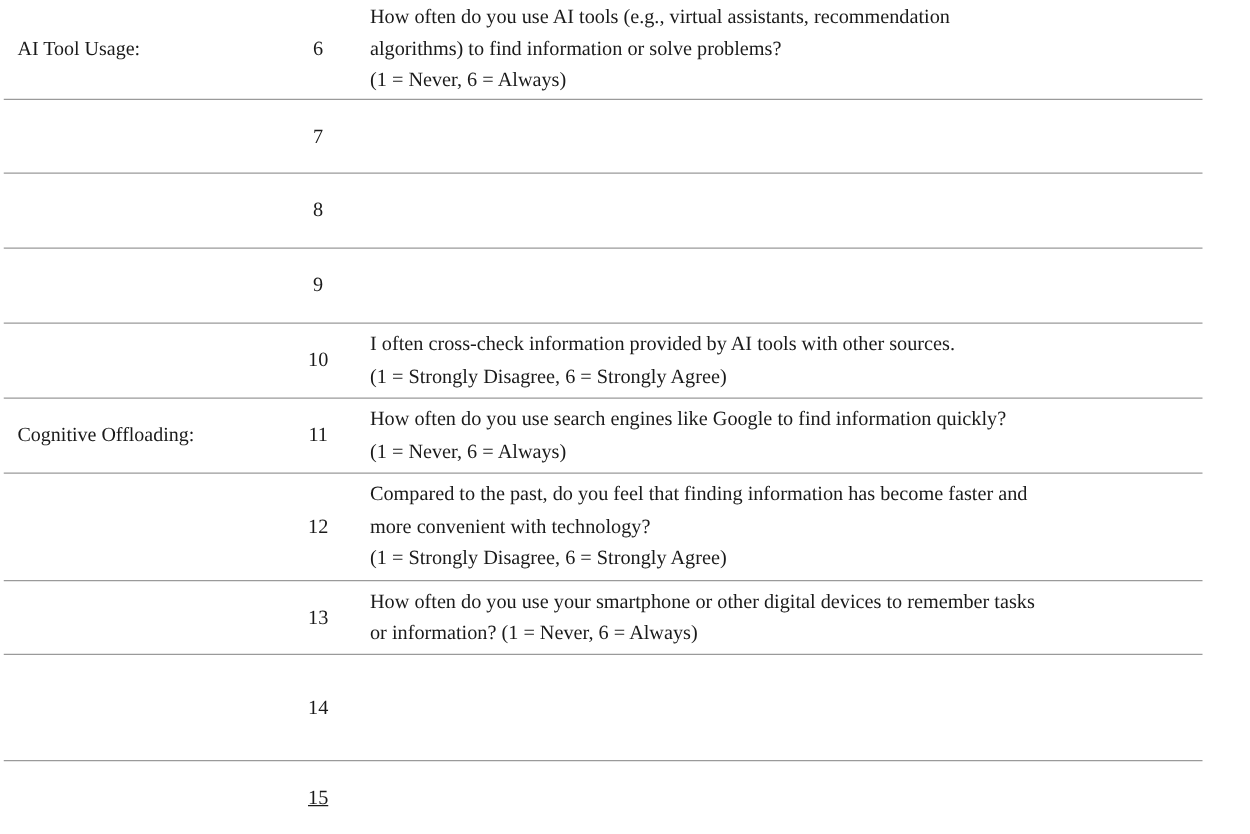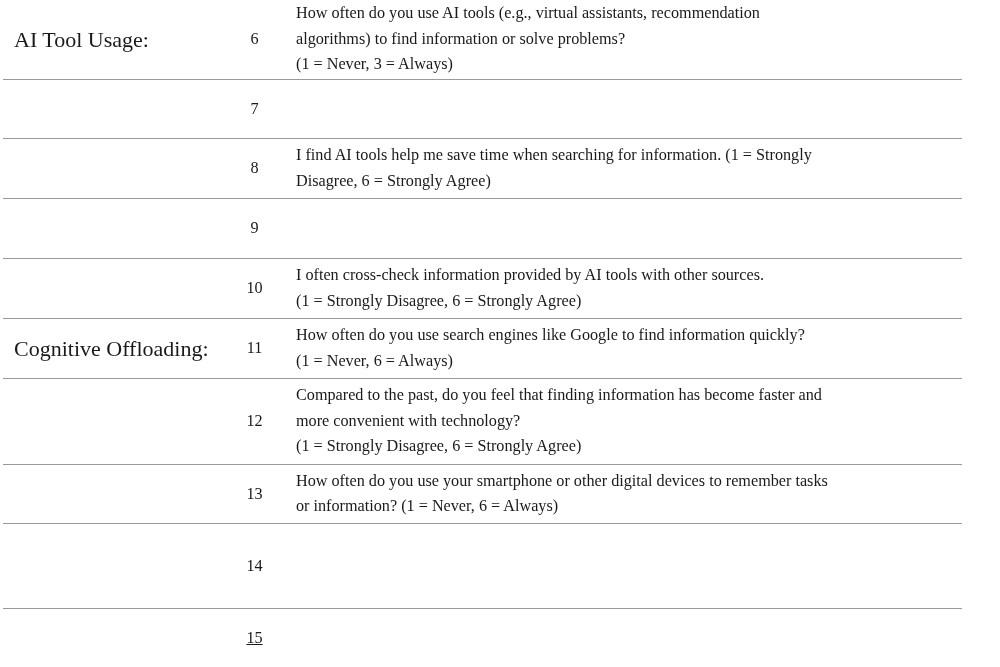--- a/index.html
+++ b/index.html
@@ -27,21 +27,21 @@
       align-items: center;
       border-bottom: 1.5px solid #9a9a9a;
       box-sizing: border-box;
     }
     .row.last {
       border-bottom: none;
     }
     .cell-construct {
       width: 210px;
       padding-left: 11px;
-      font-size: 22px;
+      font-size: 16px;
       box-sizing: border-box;
       font-family: "Liberation Serif", "DejaVu Serif", serif;
     }
     .cell-num {
       width: 83px;
       text-align: center;
       font-size: 16.2px;
       box-sizing: border-box;
       font-family: "Liberation Serif", "DejaVu Serif", serif;
     }
@@ -58,33 +58,31 @@
 </head>
 <body>
 
 <div class="table">
 
   <div class="row" style="height:80px;">
     <div class="cell-construct">AI Tool Usage:</div>
     <div class="cell-num">6</div>
     <div class="cell-question">How often do you use AI tools (e.g., virtual assistants, recommendation
 algorithms) to find information or solve problems?
-(1 = Never, 3 = Always)</div>
+(1 = Never, 6 = Always)</div>
   </div>
 
   <div class="row" style="height:59px;">
     <div class="cell-construct"></div>
     <div class="cell-num">7</div>
   </div>
 
   <div class="row" style="height:60px;">
     <div class="cell-construct"></div>
     <div class="cell-num">8</div>
-    <div class="cell-question">I find AI tools help me save time when searching for information. (1 = Strongly
-Disagree, 6 = Strongly Agree)</div>
   </div>
 
   <div class="row" style="height:60px;">
     <div class="cell-construct"></div>
     <div class="cell-num">9</div>
   </div>
 
   <div class="row" style="height:60px;">
     <div class="cell-construct"></div>
     <div class="cell-num">10</div>

